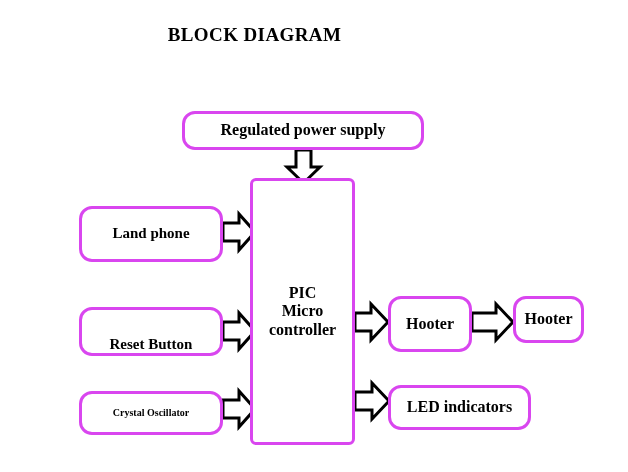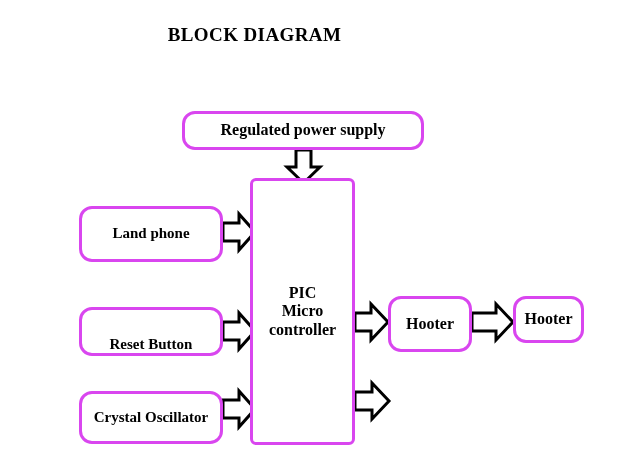--- a/index.html
+++ b/index.html
@@ -55,21 +55,21 @@
   .node-label {
     display: block;
     white-space: pre-line;
     padding: 0 4px;
   }
 
   
   #node-power     { left: 182px; top: 111px; width: 242px; height: 39px;  font-size: 16px; }
   #node-landphone { left: 79px;  top: 206px; width: 144px; height: 56px;  font-size: 15px; align-items: center; }
   #node-reset     { left: 79px;  top: 307px; width: 144px; height: 49px;  font-size: 15px; align-items: flex-end; }
-  #node-crystal   { left: 79px;  top: 391px; width: 144px; height: 53px;  font-size: 15px; }
+  #node-crystal   { left: 79px;  top: 391px; width: 144px; height: 44px;  font-size: 10px; }
   #node-mcu       { left: 250px; top: 178px; width: 105px; height: 267px; font-size: 16px; border-radius: 6px; }
   #node-relay     { left: 388px; top: 296px; width: 84px;  height: 56px;  font-size: 16px; }
   #node-hooter    { left: 513px; top: 296px; width: 71px;  height: 47px;  font-size: 16px; }
   #node-led       { left: 388px; top: 385px; width: 143px; height: 45px;  font-size: 16px; }
 </style>
 </head>
 <body>
 
 <div id="canvas">
 
@@ -117,14 +117,17 @@
   </div>
 
   <div class="node" id="node-relay">
     <span class="node-label">Hooter</span>
   </div>
 
   <div class="node" id="node-hooter">
     <span class="node-label">Hooter</span>
   </div>
 
+  <div class="node" id="node-led">
+    <span class="node-label">LED indicators</span>
+  </div>
 
 </div>
 
 </body></html>

